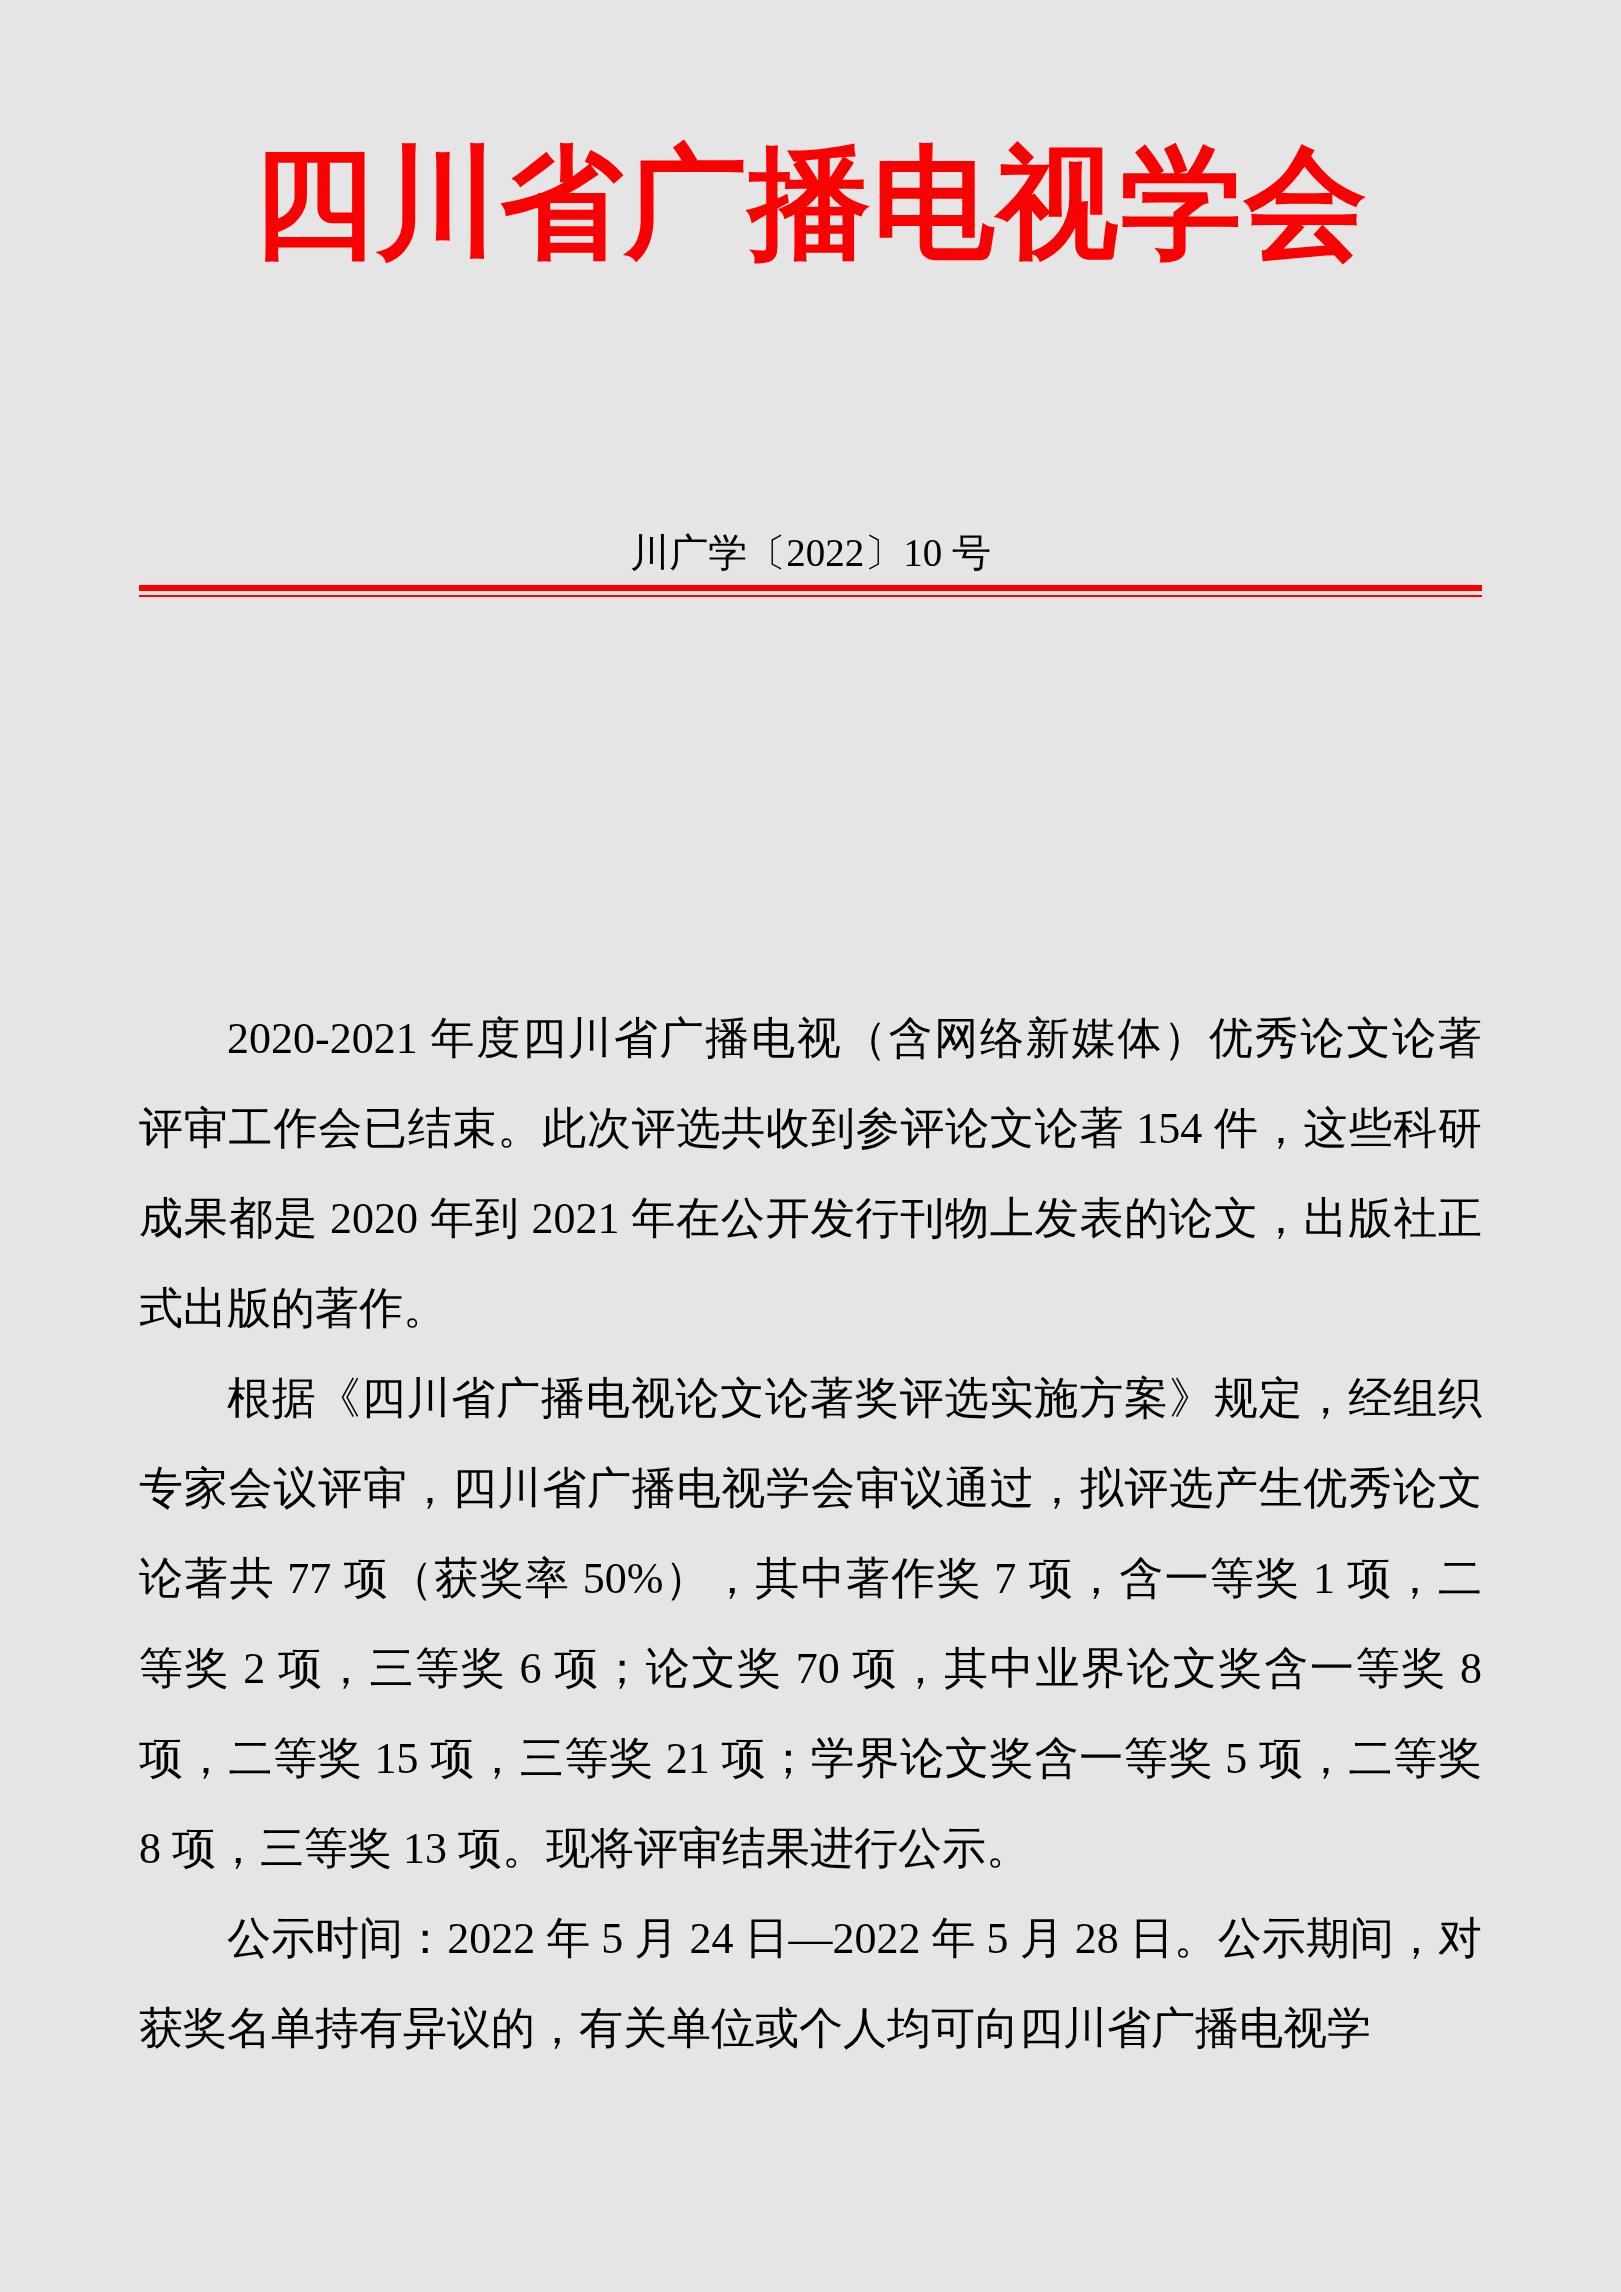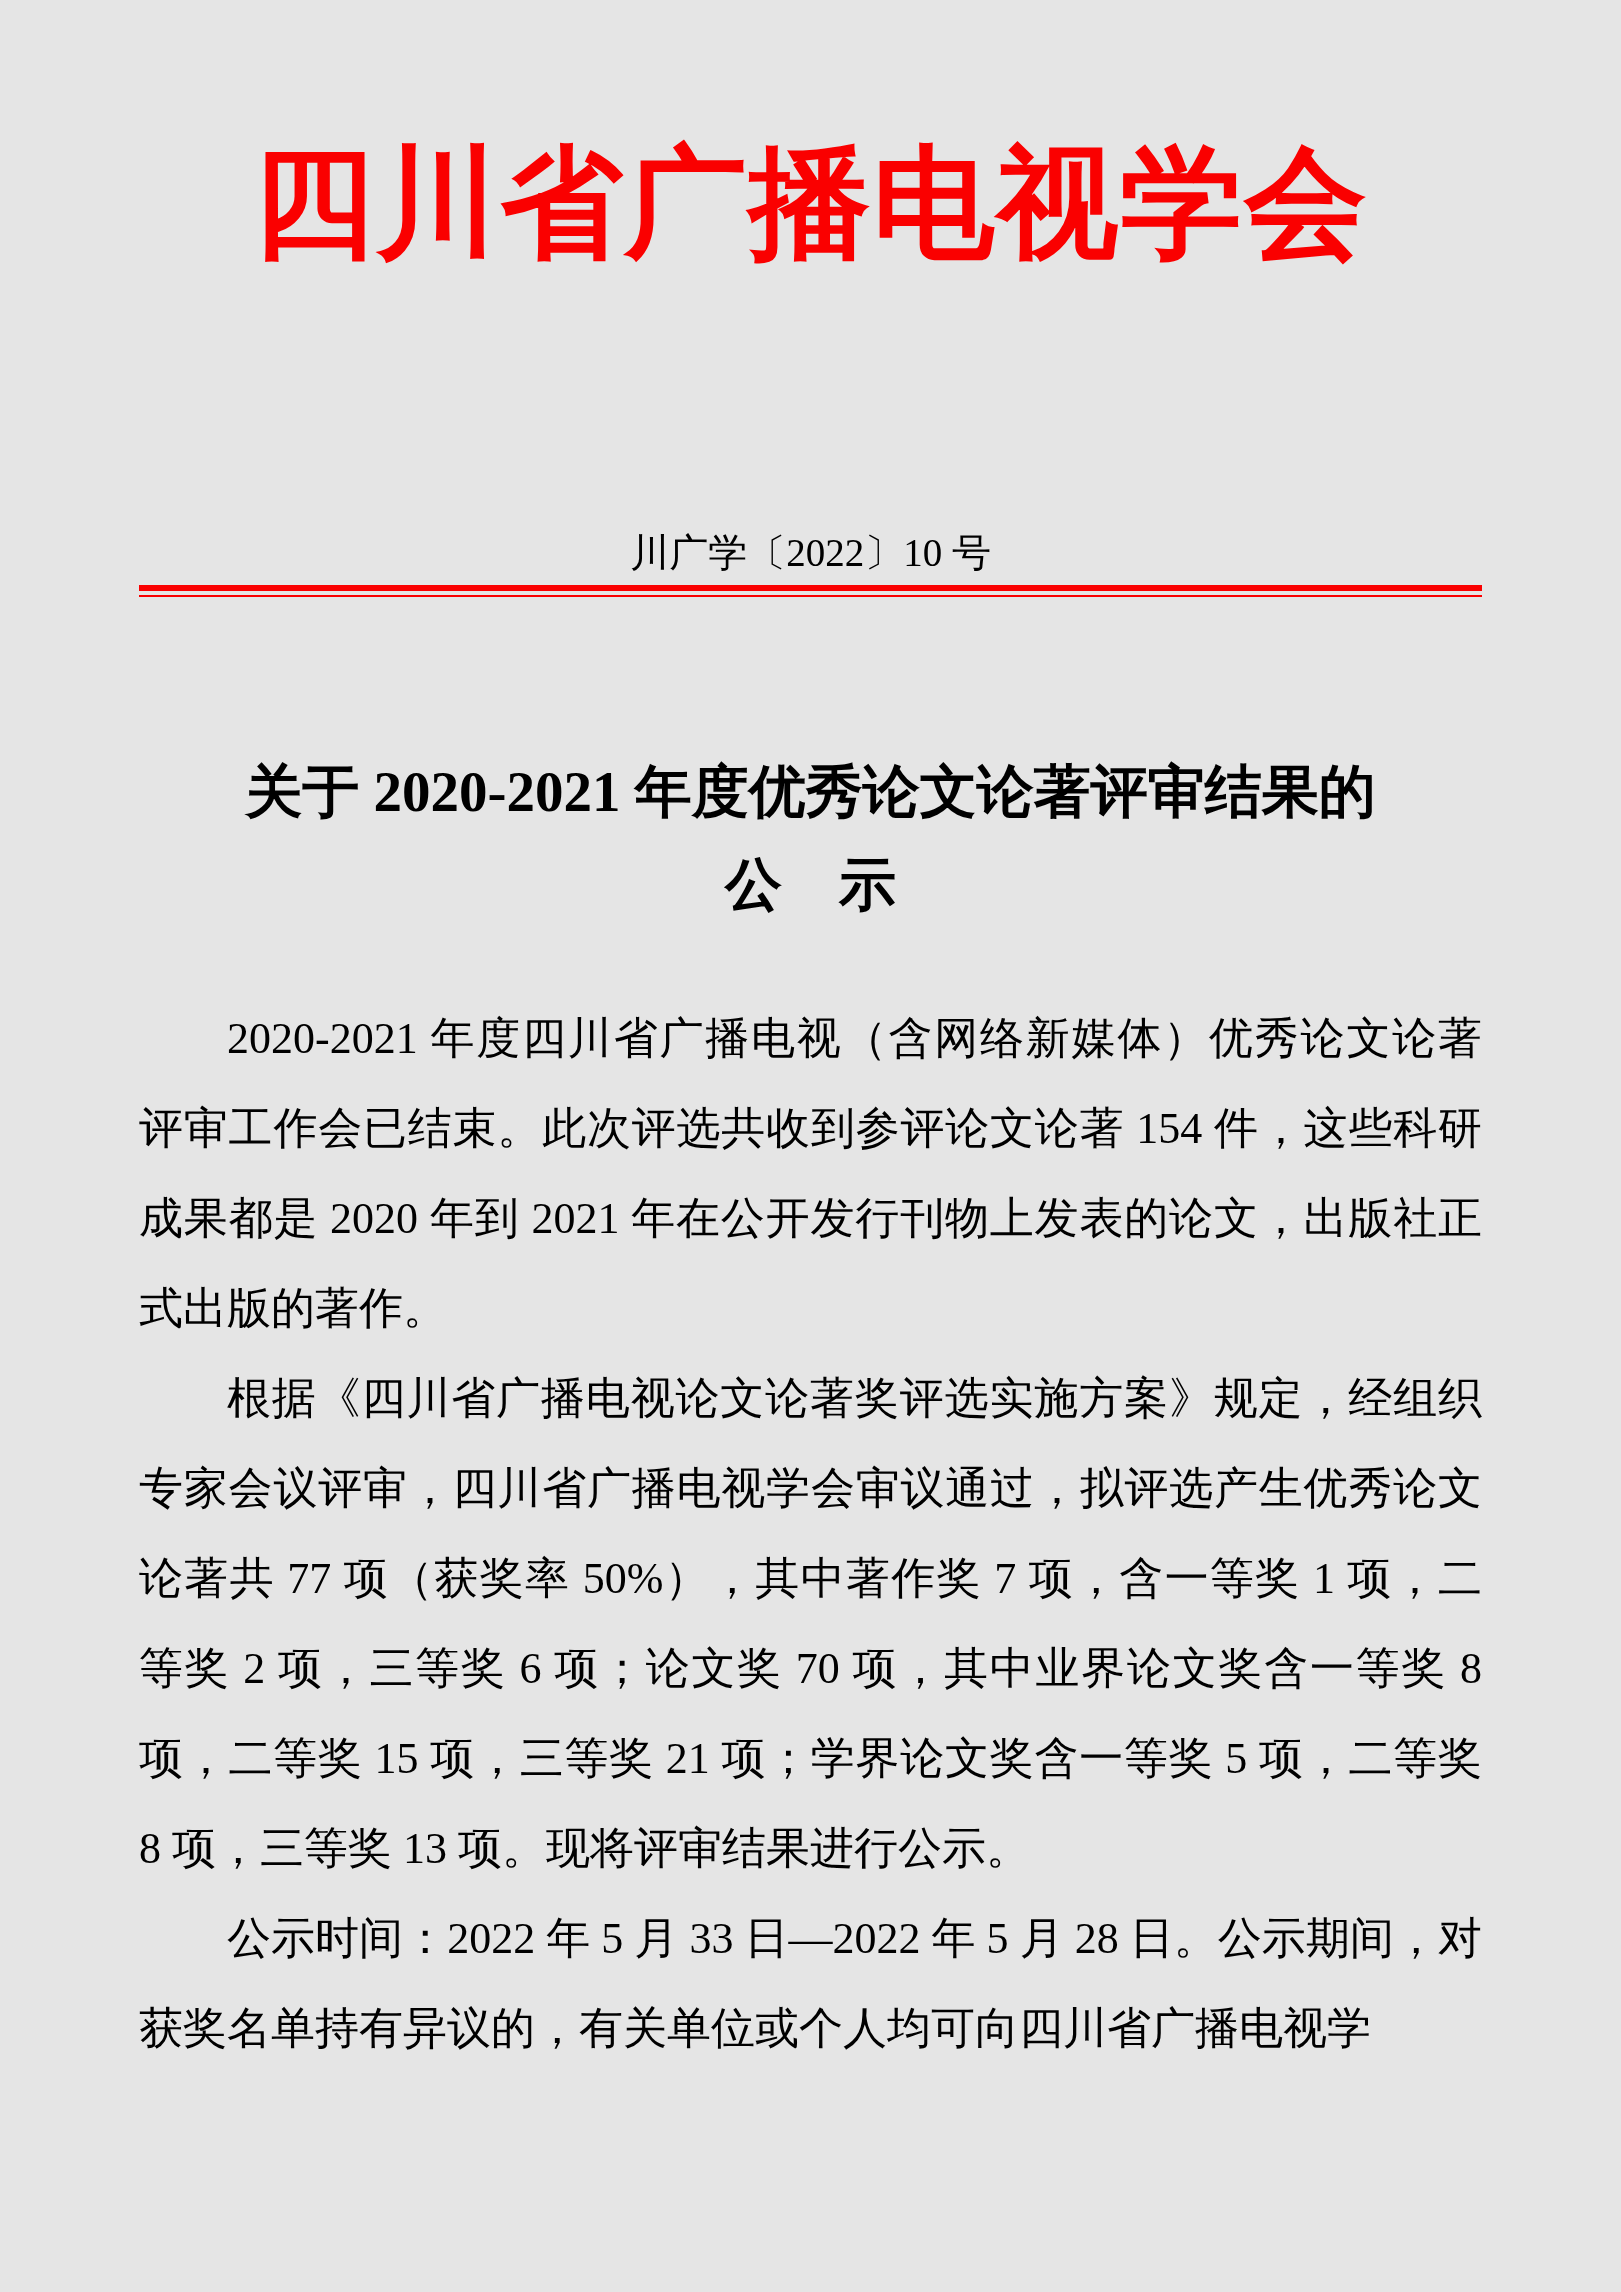--- a/index.html
+++ b/index.html
@@ -106,25 +106,21 @@
   <h1 class="org-title">四川省广播电视学会</h1>
 
   <div class="doc-number">川广学〔2022〕10 号</div>
 
   <div class="red-rule">
     <div class="rule-thick"></div>
     <div class="rule-gap"></div>
     <div class="rule-thin"></div>
   </div>
 
-  <h2 class="doc-title">
-    <span>关于 2020-2021 年度优秀论文论著评审结果的</span><br>
-    <span>公　示</span>
-  </h2>
 
   <div class="doc-body">
     <p>2020-2021 年度四川省广播电视（含网络新媒体）优秀论文论著评审工作会已结束。此次评选共收到参评论文论著 154 件，这些科研成果都是 2020 年到 2021 年在公开发行刊物上发表的论文，出版社正式出版的著作。</p>
     <p>根据《四川省广播电视论文论著奖评选实施方案》规定，经组织专家会议评审，四川省广播电视学会审议通过，拟评选产生优秀论文论著共 77 项（获奖率 50%），其中著作奖 7 项，含一等奖 1 项，二等奖 2 项，三等奖 6 项；论文奖 70 项，其中业界论文奖含一等奖 8 项，二等奖 15 项，三等奖 21 项；学界论文奖含一等奖 5 项，二等奖 8 项，三等奖 13 项。现将评审结果进行公示。</p>
-    <p>公示时间：2022 年 5 月 33 日—2022 年 5 月 28 日。公示期间，对获奖名单持有异议的，有关单位或个人均可向四川省广播电视学</p>
+    <p>公示时间：2022 年 5 月 24 日—2022 年 5 月 28 日。公示期间，对获奖名单持有异议的，有关单位或个人均可向四川省广播电视学</p>
   </div>
 
 </div>
 
 
 </body></html>

